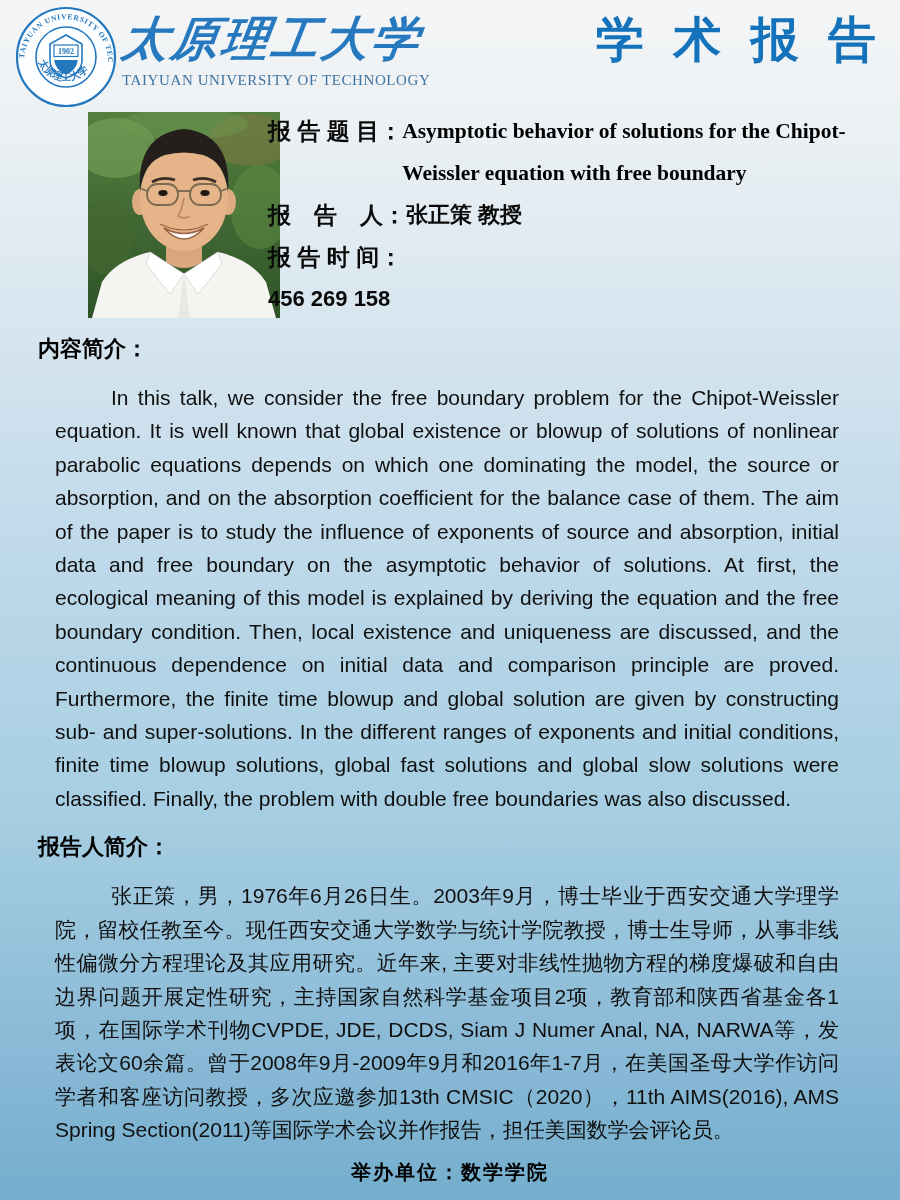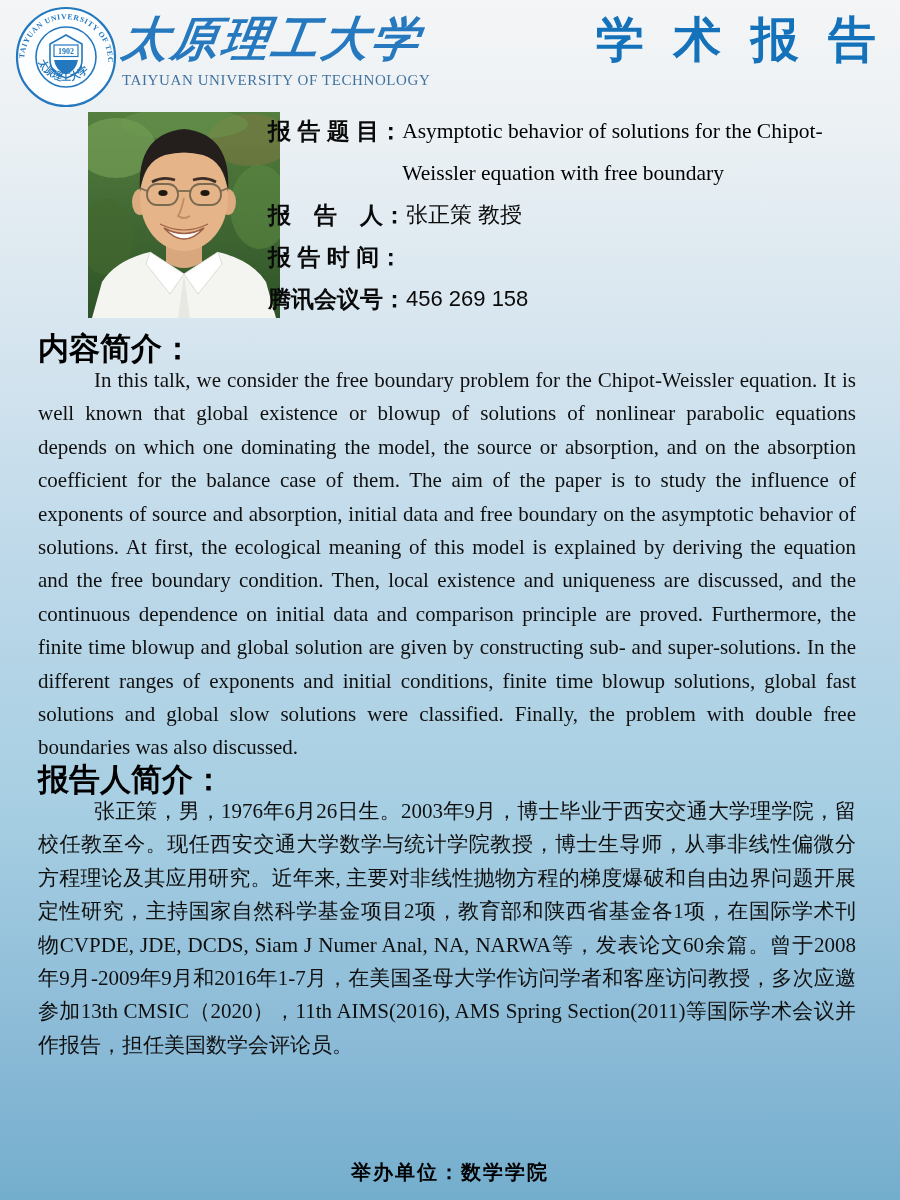--- a/index.html
+++ b/index.html
@@ -38,36 +38,36 @@
   .photo{position:absolute;left:88px;top:112px;width:192px;height:206px;}
   .photo svg{display:block;width:100%;height:100%;}
   .details{position:absolute;left:268px;top:110px;width:614px;}
   .row{display:flex;align-items:flex-start;line-height:42px;}
   .row .label{
     flex:0 0 auto;white-space:nowrap;
     font-family:"Liberation Sans",sans-serif;
     font-weight:bold;font-size:23px;color:#0a0a0a;
   }
   .row .value{
-    font-weight:normal;font-size:22px;color:#0a0a0a;
+    font-weight:bold;font-size:22px;color:#0a0a0a;
     font-family:"Liberation Sans",sans-serif;
   }
   .row.title-row .value{
     font-family:"Liberation Serif",serif;font-size:21.5px;color:#000;
   }
   
   .content{position:absolute;left:38px;top:334px;width:818px;}
   .content h2{
-    margin:0;font-size:31px;font-weight:bold;color:#000;
+    margin:0;font-size:22px;font-weight:bold;color:#000;
     font-family:"Liberation Serif",serif;line-height:30px;
   }
   .content p{
-    margin:0;font-size:21px;line-height:33.4px;
+    margin:17px;font-size:21px;line-height:33.4px;
     text-align:justify;text-indent:56px;color:#101010;
-    font-family:Liberation Serif, serif;
+    font-family:Liberation Sans, sans-serif;
   }
   
   .footer{
     position:absolute;left:0;right:0;bottom:14px;text-align:center;
     font-size:20px;font-weight:bold;color:#000;
     font-family:"Liberation Serif",serif;letter-spacing:2px;
   }
 </style>
 </head>
 <body>
@@ -156,21 +156,20 @@
       <span class="value">Asymptotic behavior of solutions for the Chipot-Weissler equation with free boundary</span>
     </div>
     <div class="row">
       <span class="label">报　告　人：</span>
       <span class="value">张正策 教授</span>
     </div>
     <div class="row">
       <span class="label">报 告 时 间：</span>
     </div>
     <div class="row">
-      <span class="label">腾讯会议号：</span>
       <span class="value">456 269 158</span>
     </div>
   </div>
 
   <div class="content">
     <section>
       <h2>内容简介：</h2>
       <p>In this talk, we consider the free boundary problem for the Chipot-Weissler equation. It is well known that global existence or blowup of solutions of nonlinear parabolic equations depends on which one dominating the model, the source or absorption, and on the absorption coefficient for the balance case of them. The aim of the paper is to study the influence of exponents of source and absorption, initial data and free boundary on the asymptotic behavior of solutions. At first, the ecological meaning of this model is explained by deriving the equation and the free boundary condition. Then, local existence and uniqueness are discussed, and the continuous dependence on initial data and comparison principle are proved. Furthermore, the finite time blowup and global solution are given by constructing sub- and super-solutions. In the different ranges of exponents and initial conditions, finite time blowup solutions, global fast solutions and global slow solutions were classified. Finally, the problem with double free boundaries was also discussed.</p>
     </section>
     <section>

